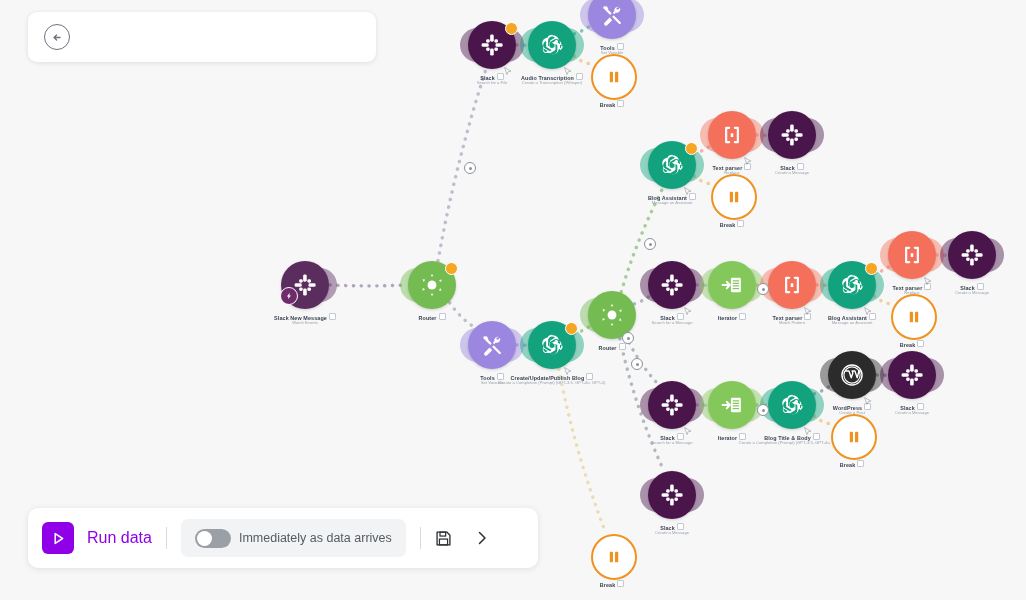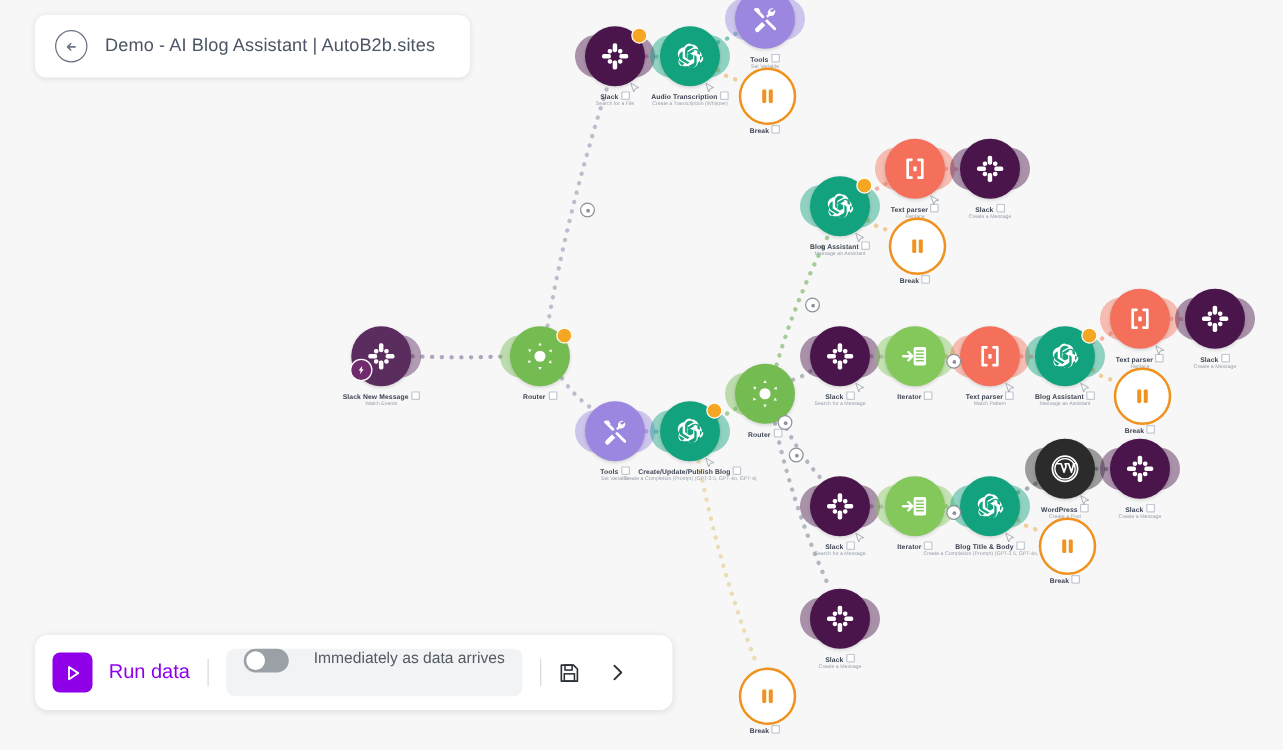--- a/index.html
+++ b/index.html
@@ -88,22 +88,22 @@
     display:flex;align-items:center;padding:0 14px;box-sizing:border-box;gap:0;
     z-index:20;
   }
   #runbtn{
     width:32px;height:32px;border-radius:6px;background:#8f00e8;
     display:flex;align-items:center;justify-content:center;flex:0 0 auto;cursor:pointer;
   }
   #runlabel{font-size:16px;color:#8f00e8;margin-left:13px;white-space:nowrap;}
   .vsep{width:1px;height:22px;background:#d8dade;margin:0 14px;flex:0 0 auto;}
   #schedwrap{
-    display:flex;align-items:flex-start;background:#f2f3f5;border-radius:7px;
-    height:38px;padding:0 14px;box-sizing:border-box;gap:20px;flex:0 0 auto;
+    display:flex;align-items:center;background:#f2f3f5;border-radius:7px;
+    height:38px;padding:0 14px;box-sizing:border-box;gap:8px;flex:0 0 auto;
   }
   .toggle{
     width:36px;height:19px;border-radius:10px;background:#9aa0a6;position:relative;
     flex:0 0 auto;cursor:pointer;
   }
   .toggle .knob{
     position:absolute;left:2px;top:2px;width:15px;height:15px;border-radius:50%;
     background:#fff;
   }
   #schedlabel{font-size:12.5px;color:#555b63;white-space:nowrap;}
@@ -624,21 +624,20 @@
       </div>
     </div>
 </div>
 
 <div id="titlecard">
   <div id="backbtn">
     <svg width="13" height="13" viewBox="0 0 13 13">
       <path d="M9 6.5H3M5.6 4 3 6.5 5.6 9" fill="none" stroke="#6b7280" stroke-width="1.3" stroke-linecap="round" stroke-linejoin="round"></path>
     </svg>
   </div>
-  <div id="titletext">Demo - AI Blog Assistant | AutoB2b.sites</div>
 </div>
 
 <div id="bottombar">
   <div id="runbtn">
     <svg width="17" height="17" viewBox="0 0 17 17">
       <path d="M5.2 3.6 12.6 8.5 5.2 13.4Z" fill="none" stroke="#fff" stroke-width="1.5" stroke-linejoin="round"></path>
     </svg>
   </div>
   <div id="runlabel">Run data</div>
   <div class="vsep"></div>

